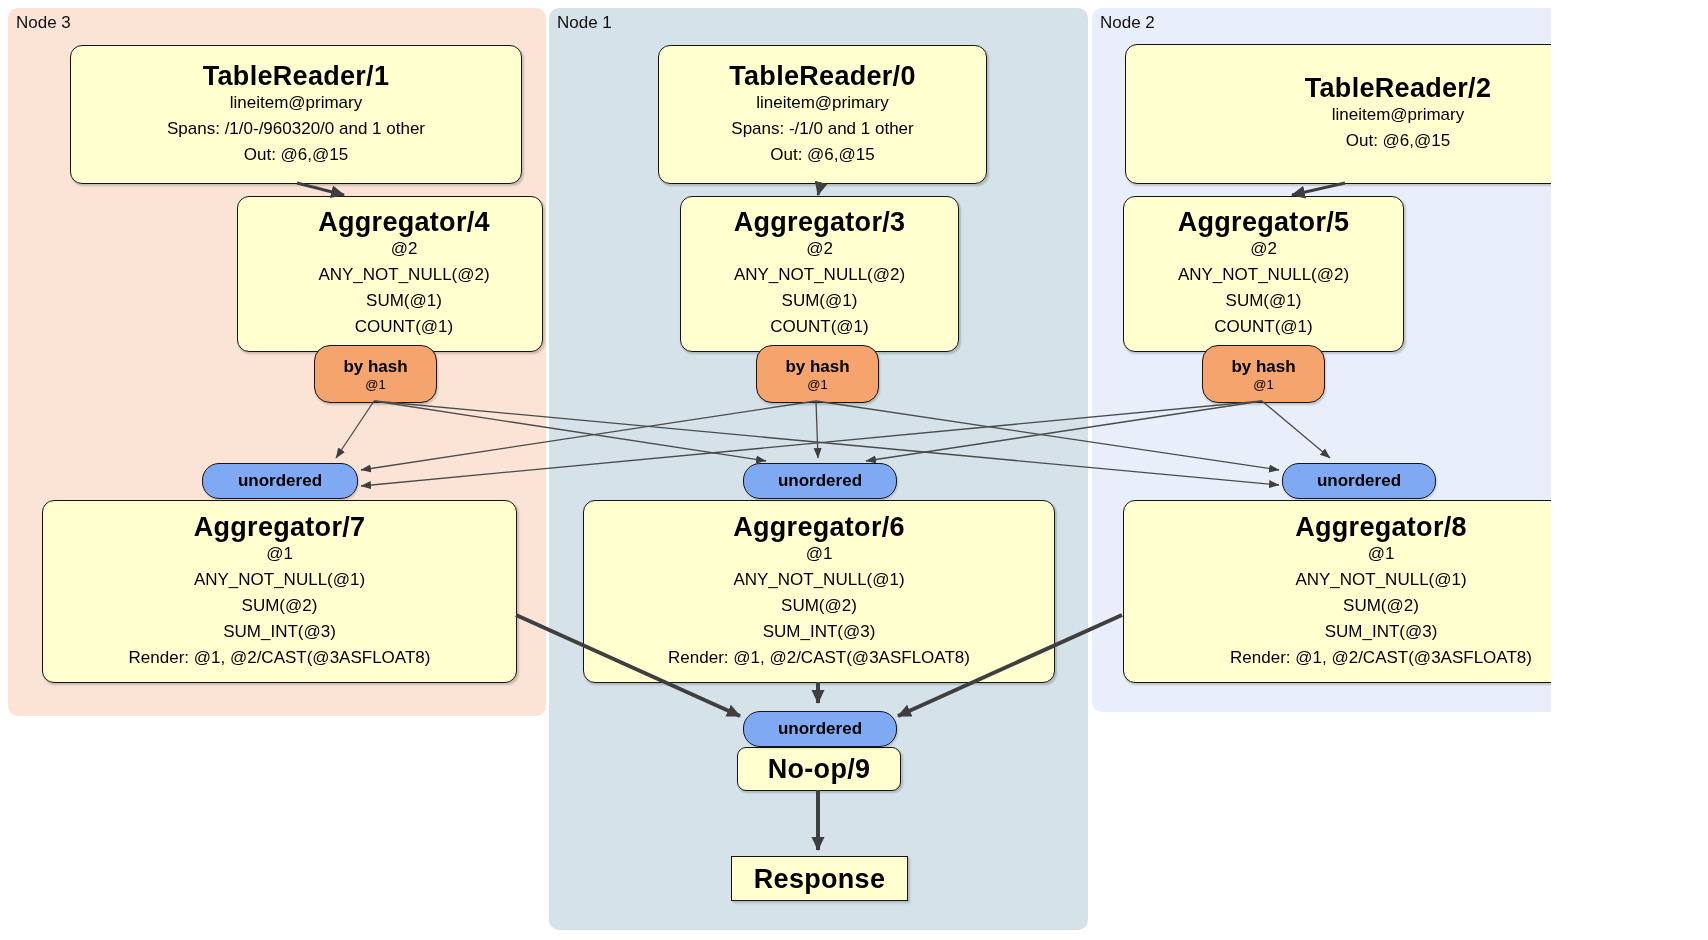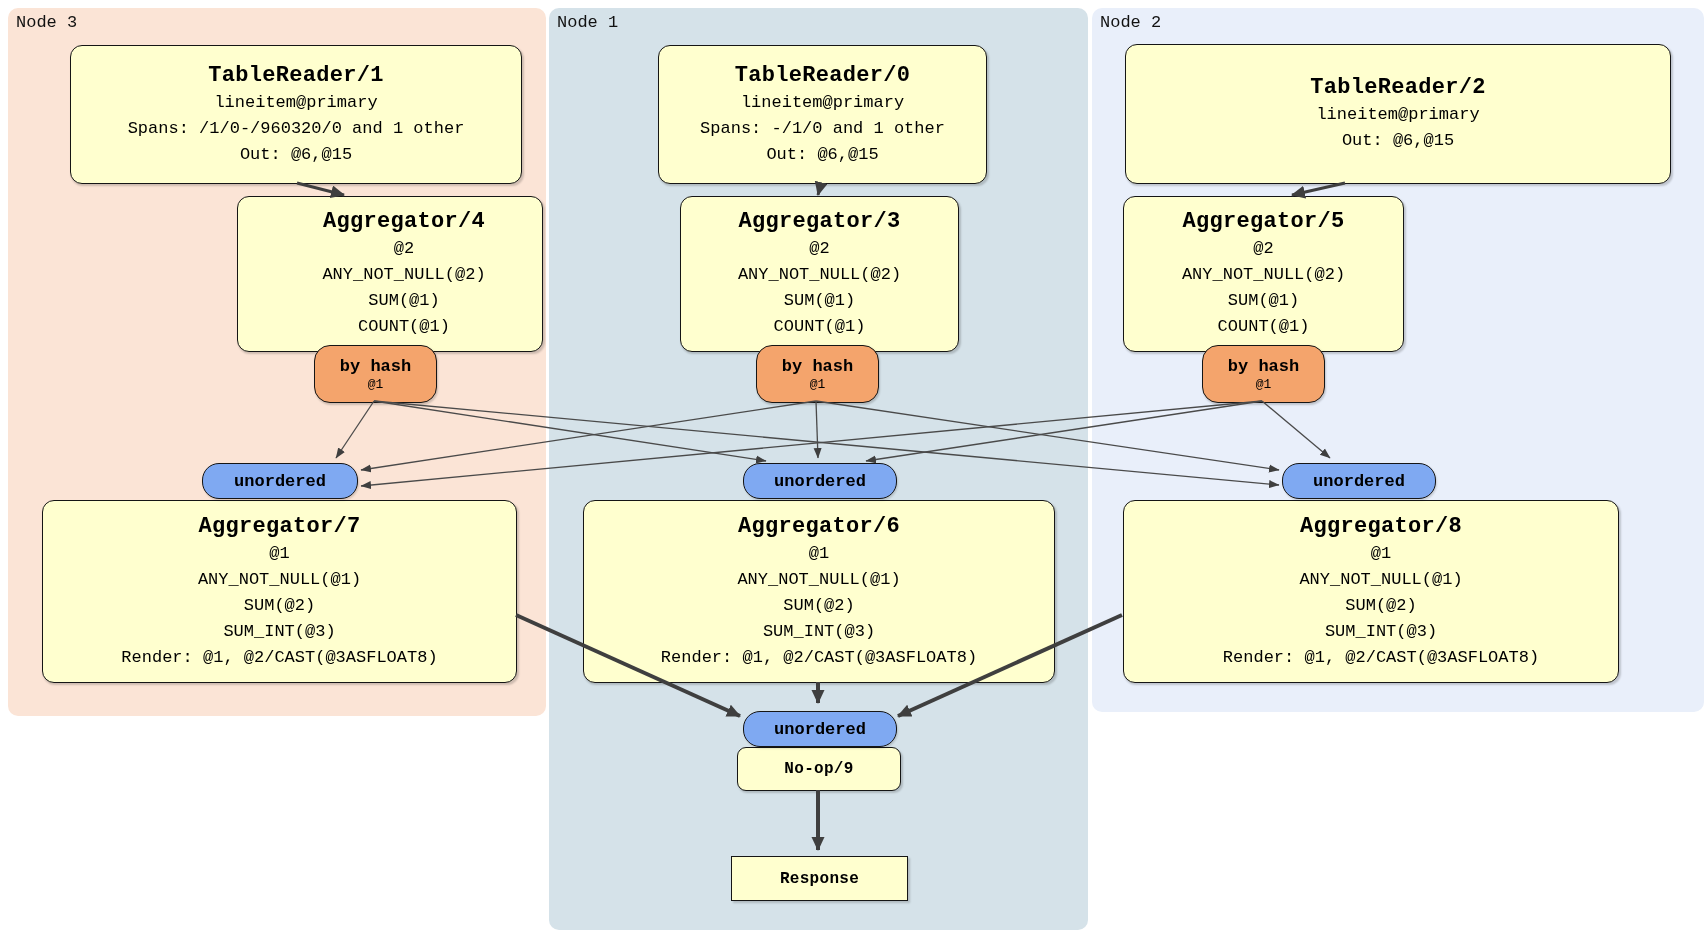--- a/index.html
+++ b/index.html
@@ -1,42 +1,42 @@
 <!DOCTYPE html>
 <html><head>
 <meta charset="utf-8">
 <style>
   html,body{margin:0;padding:0;background:#ffffff;}
   #canvas{
-    position:relative;width:1708px;height:940px;
-    font-family:Liberation Mono, monospace;
+    position:relative;width:1551px;height:940px;
+    font-family:Liberation Sans, sans-serif;
     color:#000;overflow:hidden;background:#ffffff;
   }
   .group{position:absolute;border-radius:10px;}
   .group-label{position:absolute;font-size:17px;color:#111;}
   .proc{
     position:absolute;background:#FFFFCF;border:1.6px solid #151515;border-radius:12px;
     display:flex;flex-direction:column;justify-content:center;align-items:center;
     text-align:center;box-shadow:1.5px 2px 2px rgba(0,0,0,0.18);z-index:4;
   }
-  .proc .title{font-weight:bold;font-size:22px;line-height:28px;letter-spacing:0.3px;}
+  .proc .title{font-weight:bold;font-size:27px;line-height:28px;letter-spacing:0.3px;}
   .proc .ln{font-size:17px;line-height:26px;white-space:nowrap;}
   .router{
     position:absolute;background:#F4A46C;border:1.6px solid #151515;border-radius:16px;
     display:flex;flex-direction:column;justify-content:center;align-items:center;
     text-align:center;z-index:5;box-shadow:1px 1.5px 2px rgba(0,0,0,0.18);
   }
   .router .rl{font-weight:bold;font-size:17px;line-height:21px;}
   .router .rk{font-size:13px;line-height:16px;}
   .sync{
     position:absolute;background:#7FA9F2;border:1.5px solid #151515;border-radius:17px;
     display:flex;justify-content:center;align-items:center;
     font-weight:bold;font-size:17px;z-index:6;box-shadow:1px 1.5px 2px rgba(0,0,0,0.15);
   }
-  .proc.small .title{font-size:16px;}
+  .proc.small .title{font-size:27px;}
   #edges{position:absolute;left:0;top:0;z-index:10;pointer-events:none;}
 </style>
 </head>
 <body>
 
 <div id="canvas">
 
   <div class="group" style="left:8px;top:8px;width:538px;height:708px;background:#FBE4D6;"></div>
   <div class="group" style="left:549px;top:8px;width:539px;height:922px;background:#D5E2E9;"></div>
   <div class="group" style="left:1092px;top:8px;width:612px;height:704px;background:#E9EFFA;"></div>

